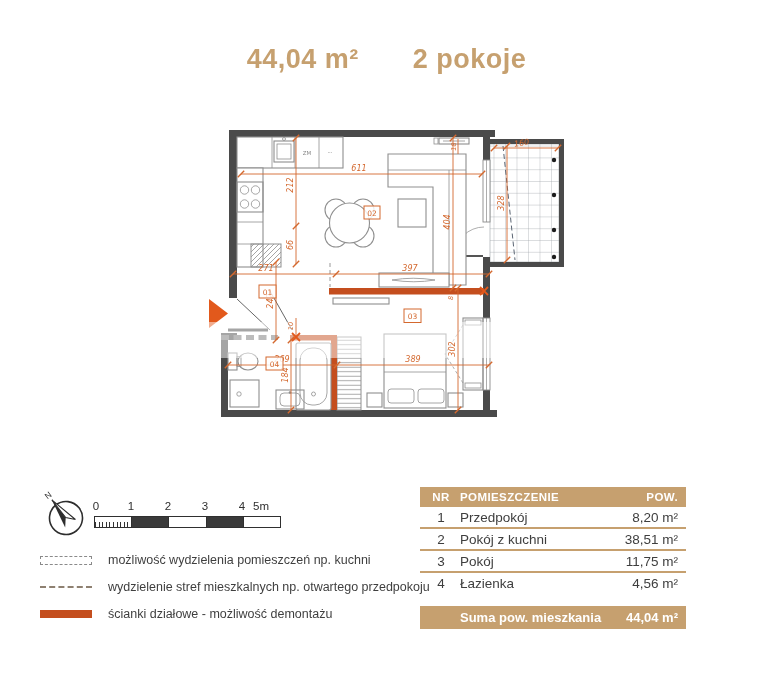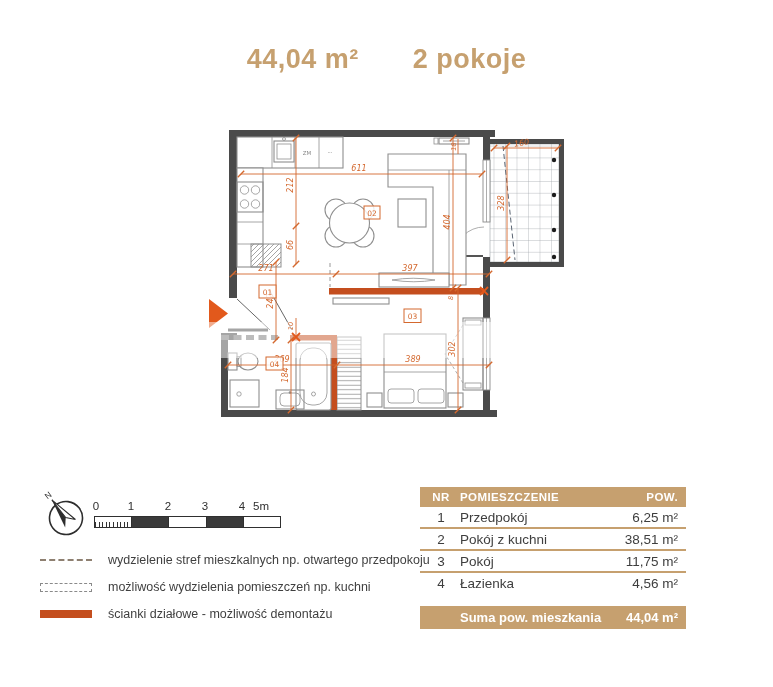--- a/index.html
+++ b/index.html
@@ -316,43 +316,43 @@
       </div>
     <div class="sb-cell dark"></div>
     <div class="sb-cell"></div>
     <div class="sb-cell dark"></div>
     <div class="sb-cell"></div>
   </div>
 </div>
 
 <div class="legend">
   <div class="lg-row">
+    <div class="lg-sym lg-outline"></div>
+    <span class="lg-text">możliwość wydzielenia pomieszczeń np. kuchni</span>
+  </div>
+  <div class="lg-row">
     <div class="lg-sym lg-dash"></div>
     <span class="lg-text">wydzielenie stref mieszkalnych np. otwartego przedpokoju</span>
-  </div>
-  <div class="lg-row">
-    <div class="lg-sym lg-outline"></div>
-    <span class="lg-text">możliwość wydzielenia pomieszczeń np. kuchni</span>
   </div>
   <div class="lg-row">
     <div class="lg-sym lg-solid"></div>
     <span class="lg-text">ścianki działowe - możliwość demontażu</span>
   </div>
 </div>
 
 <div class="atable">
   <div class="t-head">
     <span class="c-nr">NR</span>
     <span class="c-room">POMIESZCZENIE</span>
     <span class="c-area">POW.</span>
   </div>
   <div class="t-row">
     <span class="c-nr">1</span>
     <span class="c-room">Przedpokój</span>
-    <span class="c-area">6,25 m²</span>
+    <span class="c-area">8,20 m²</span>
   </div>
   <div class="t-row">
     <span class="c-nr">2</span>
     <span class="c-room">Pokój z kuchni</span>
     <span class="c-area">38,51 m²</span>
   </div>
   <div class="t-row">
     <span class="c-nr">3</span>
     <span class="c-room">Pokój</span>
     <span class="c-area">11,75 m²</span>

